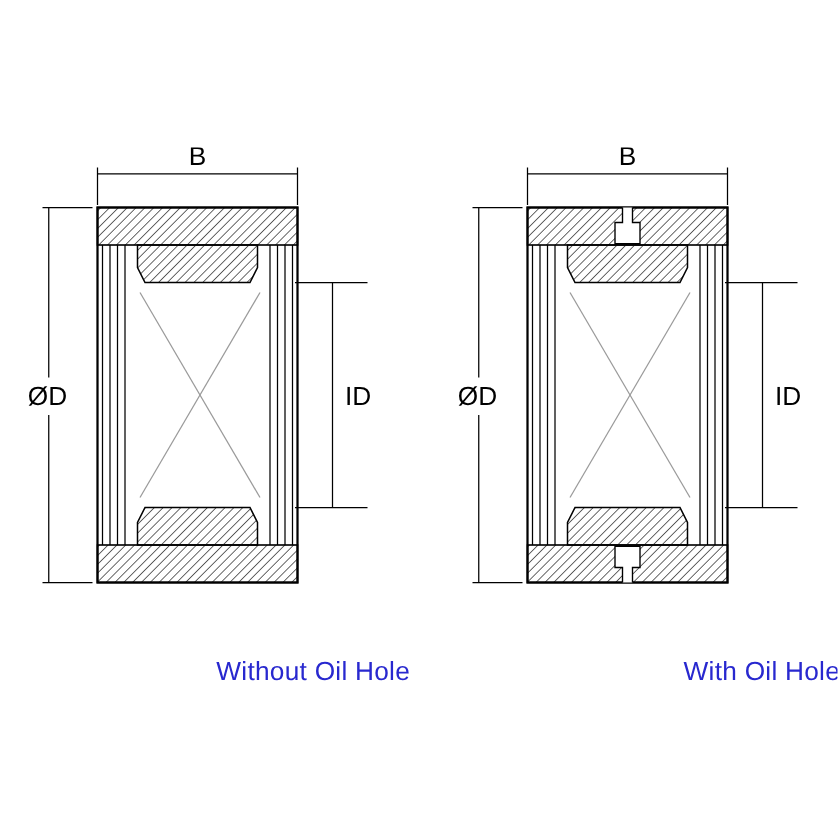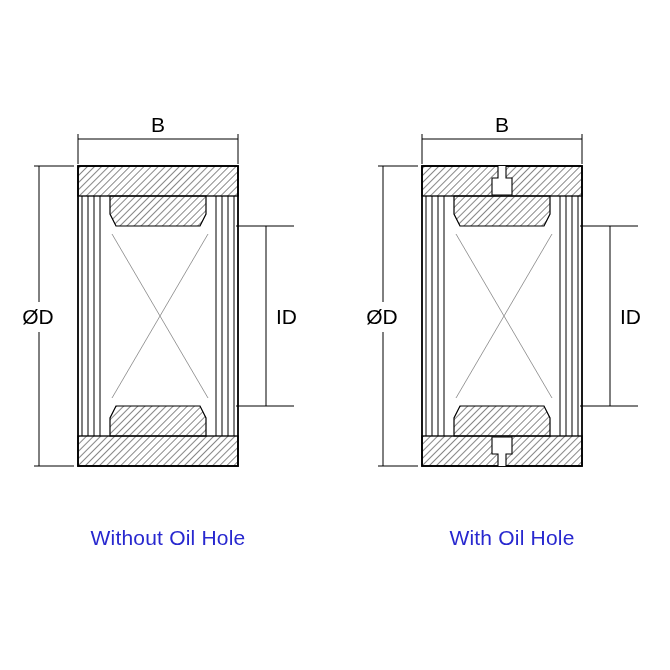--- a/index.html
+++ b/index.html
@@ -26,21 +26,21 @@
     padding: 0;
   }
   figure.bearing-figure.left  { left: 8px;   top: 118px; }
   figure.bearing-figure.right { left: 352px; top: 118px; }
   svg.drawing {
     display: block;
     width: 320px;
     height: 400px;
   }
   figcaption.caption {
-    text-align: center;
+    text-align: right;
     margin-top: 8px;
     font-size: 21px;
     letter-spacing: 0.2px;
     color: var(--caption-text, #2828cf);
   }
   text.dim {
     font-family: "Liberation Sans", sans-serif;
     font-size: 21px;
     fill: #000000;
     stroke: none;

